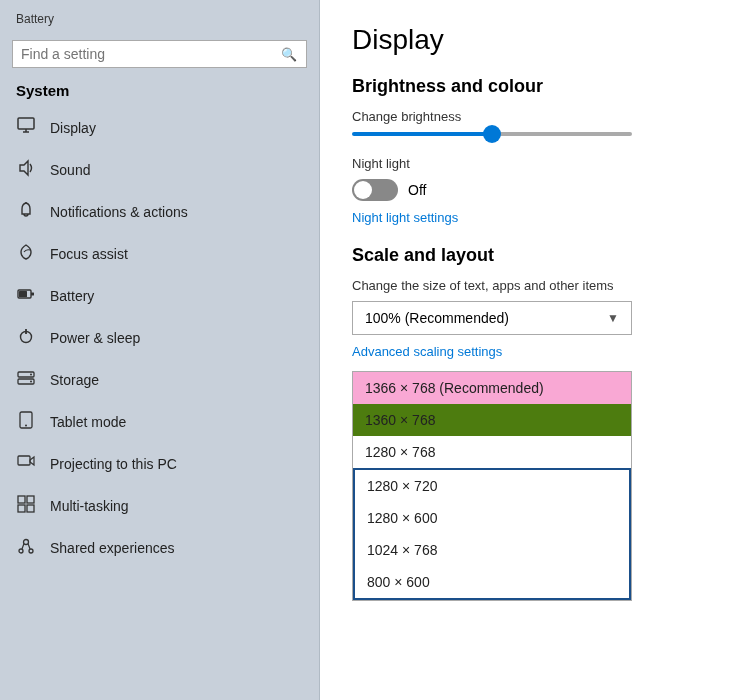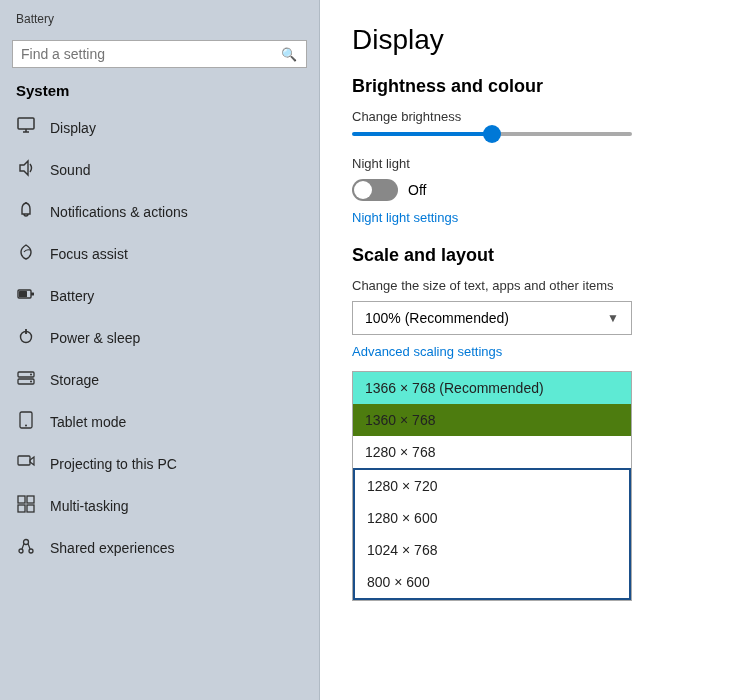--- a/index.html
+++ b/index.html
@@ -201,21 +201,21 @@
     }
 
     .resolution-item {
       padding: 8px 12px;
       font-size: 14px;
       color: #222;
       cursor: pointer;
     }
 
     .resolution-item.highlighted {
-      background: #5eead4;
+      background: #f9a8d4;
     }
 
     .resolution-item.hovered {
       background: #4d7c0f;
     }
 
     .resolution-group {
       border: 2px solid #1a4f8a;
     }
 

